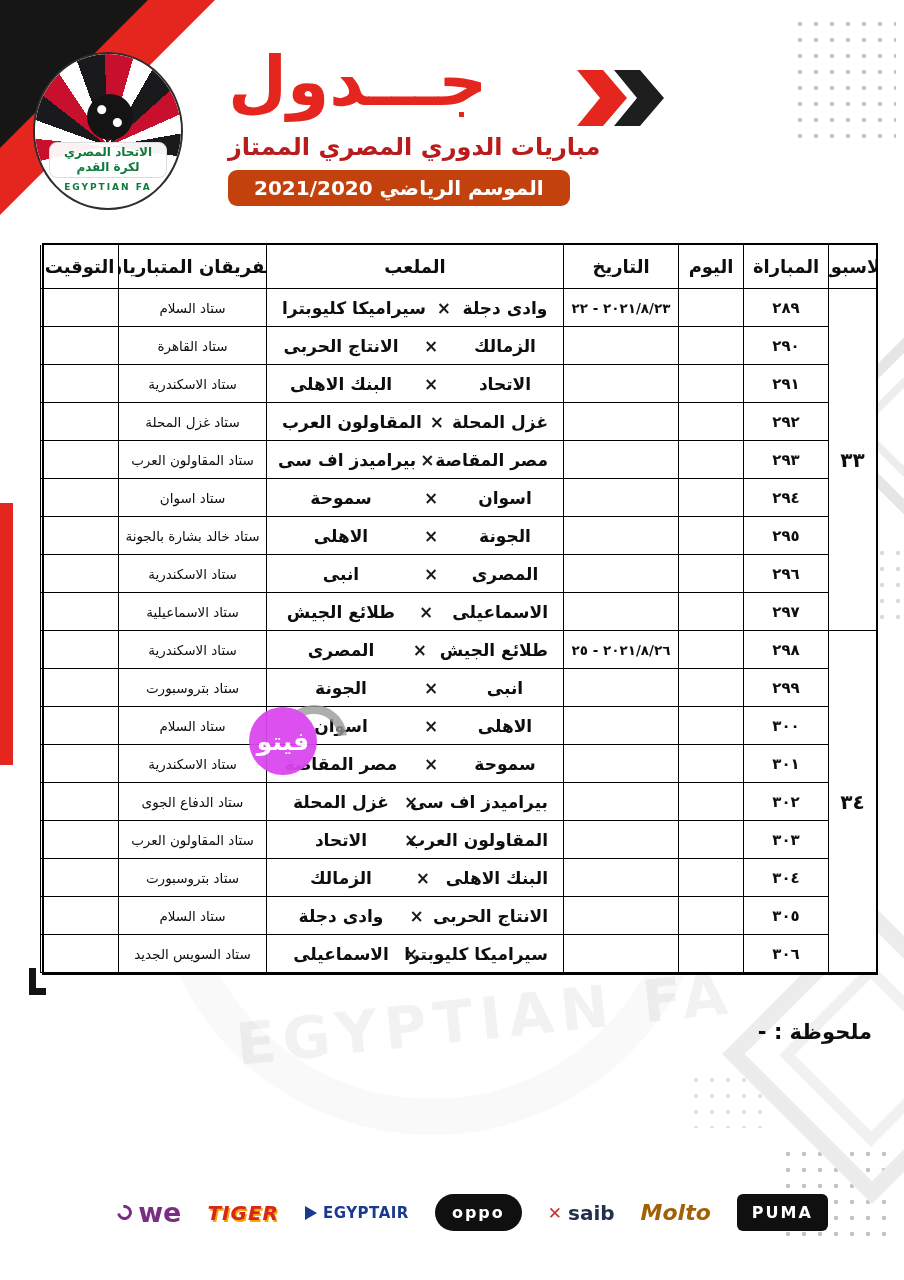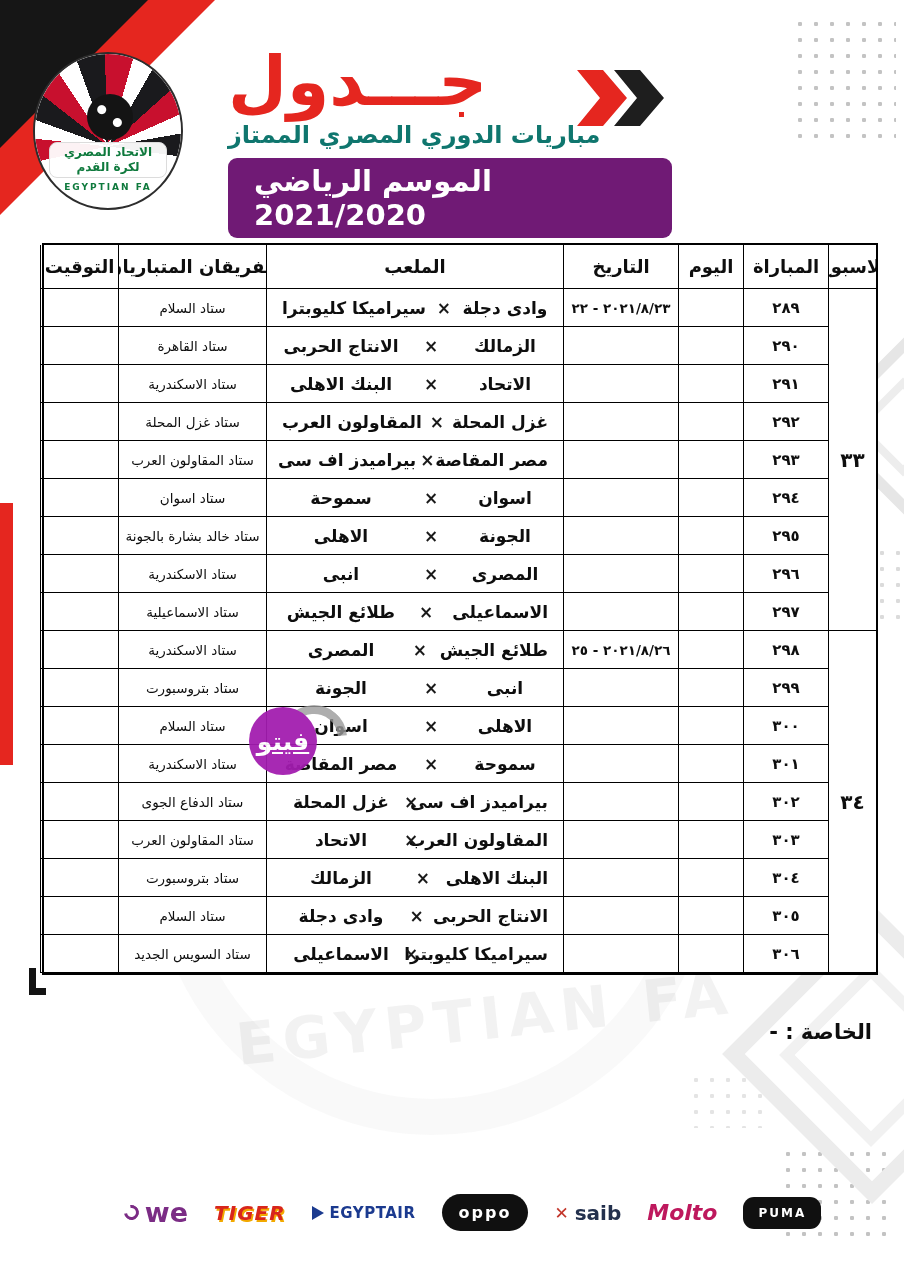--- a/index.html
+++ b/index.html
@@ -52,23 +52,23 @@
                         #141414; }
   .fa-banner { position:absolute; left:14px; right:14px; top:88px; background:rgba(255,255,255,.95);
                border:1px solid #dcdcdc; border-radius:8px; text-align:center; padding:2px 2px; }
   .fa-t1, .fa-t2 { font-size:12px; font-weight:700; color:#0f7a3d; line-height:15px; }
   .fa-t3 { position:absolute; left:0; right:0; top:128px; text-align:center;
            font-size:9px; font-weight:700; letter-spacing:2px; color:#0f7a3d; }
 
   
   .header-block { position:absolute; left:228px; top:48px; width:444px; text-align:left; z-index:2; }
   .title { font-size:68px; line-height:1.0; font-weight:800; color:#e5261f; direction:rtl; }
-  .subtitle { margin-top:5px; font-size:24px; font-weight:700; color:#0f766e; direction:rtl; }
-  .season-badge { display:inline-block; margin-top:9px; background:#701a75; color:#ffffff;
-                  font-size:29px; font-weight:700; padding:6px 26px; border-radius:9px; direction:rtl; }
+  .subtitle { margin-top:17px; font-size:24px; font-weight:700; color:#b91c1c; direction:rtl; }
+  .season-badge { display:inline-block; margin-top:9px; background:#c2410c; color:#ffffff;
+                  font-size:20px; font-weight:700; padding:6px 26px; border-radius:9px; direction:rtl; }
   .chev { position:absolute; width:50px; height:56px;
           clip-path:polygon(0 0,52% 0,100% 50%,52% 100%,0 100%,46% 50%); z-index:2; }
   .chev-red  { left:577px; top:70px; background:#e5261f; }
   .chev-dark { left:614px; top:70px; background:#1e1e1e; }
 
   
   .sched { position:absolute; left:42px; top:243px; width:836px;
            border:2.5px solid #000; background:#ffffff; z-index:1;
            display:grid; direction:rtl;
            grid-template-columns:48px 85px 65px 115px 297px 148px 78px;
@@ -87,22 +87,22 @@
   .c-teams .t-away { min-width:118px; text-align:center; }
   .c-stadium { font-size:13.5px; direction:rtl; }
   .c-day, .c-time { font-size:14px; }
 
   
   .veto { position:absolute; left:249px; top:703px; width:98px; height:76px; z-index:5; opacity:.94; }
   .veto-arc { position:absolute; right:0; top:2px; width:66px; height:66px; border-radius:50%;
               border:9px solid #9b9b9b; border-right-color:transparent; border-bottom-color:transparent;
               transform:rotate(40deg); opacity:.85; }
   .veto-circle { position:absolute; left:0; top:4px; width:68px; height:68px; border-radius:50%;
-                 background:#a21caf; display:flex; align-items:center; justify-content:center;
-                 color:#ffffff; font-size:25px; font-weight:800; direction:rtl;text-decoration:underline; }
+                 background:#d946ef; display:flex; align-items:center; justify-content:center;
+                 color:#ffffff; font-size:25px; font-weight:800; direction:rtl; }
 
   
   .note { position:absolute; left:40px; top:1018px; width:832px; direction:rtl;
           display:flex; gap:16px; align-items:flex-start; z-index:2; }
   .note-label { font-size:21px; font-weight:700; white-space:nowrap; padding-top:2px; }
   .note-body  { font-size:20px; font-weight:700; line-height:41px; text-align:right; }
 
   
   .sponsors { position:absolute; left:0; right:0; top:1194px; display:flex;
               justify-content:center; align-items:center; gap:26px; z-index:2;padding-left:41px; }
@@ -112,23 +112,23 @@
               border-left-color:transparent; transform:rotate(35deg); }
   .sp-tiger { color:#d8261c; font-size:20px; font-weight:800; font-style:italic;
               letter-spacing:1px; text-shadow:1.5px 1.5px 0 #f2a900; }
   .sp-egyptair { color:#1b3a8f; font-size:15px; font-weight:700; letter-spacing:.5px; }
   .ea-icon { width:0; height:0; border-top:7px solid transparent; border-bottom:7px solid transparent;
              border-left:12px solid #1b3a8f; }
   .sp-oppo { background:#101010; color:#ffffff; font-size:16px; font-weight:700;
              letter-spacing:2px; padding:9px 17px; border-radius:21px; }
   .sp-saib { color:#23304d; font-size:20px; font-weight:700; }
   .saib-x { color:#c3362b; font-weight:800; font-size:17px; }
-  .sp-molto { color:#be185d; font-size:22px; font-weight:800; font-style:italic; }
-  .sp-puma { background:#101010; color:#ffffff; font-size:12px; font-weight:800;
-             letter-spacing:2px; padding:9px 15px; border-radius:11px; }
+  .sp-molto { color:#a16207; font-size:22px; font-weight:800; font-style:italic; }
+  .sp-puma { background:#101010; color:#ffffff; font-size:16px; font-weight:800;
+             letter-spacing:2px; padding:9px 15px; border-radius:6px; }
 </style>
 </head>
 <body>
 
 <div class="page">
 
   <div class="corner-red"></div>
   <div class="corner-black"></div>
   <div class="side-bar"></div>
   <div class="dots dots-tr"></div>
@@ -372,21 +372,21 @@
     <div class="cell c-stadium">ستاد السويس الجديد</div>
     <div class="cell c-time"></div>
   </div>
 
   <div class="veto">
     <div class="veto-arc"></div>
     <div class="veto-circle">فيتو</div>
   </div>
 
   <div class="note">
-    <div class="note-label">الخاصة : -</div>
+    <div class="note-label">ملحوظة : -</div>
   </div>
 
   <div class="sponsors">
     <div class="sp sp-we">
       <span class="we-swirl"></span>
       <span>we</span>
     </div>
     <div class="sp sp-tiger">
       <span>TIGER</span>
     </div>

